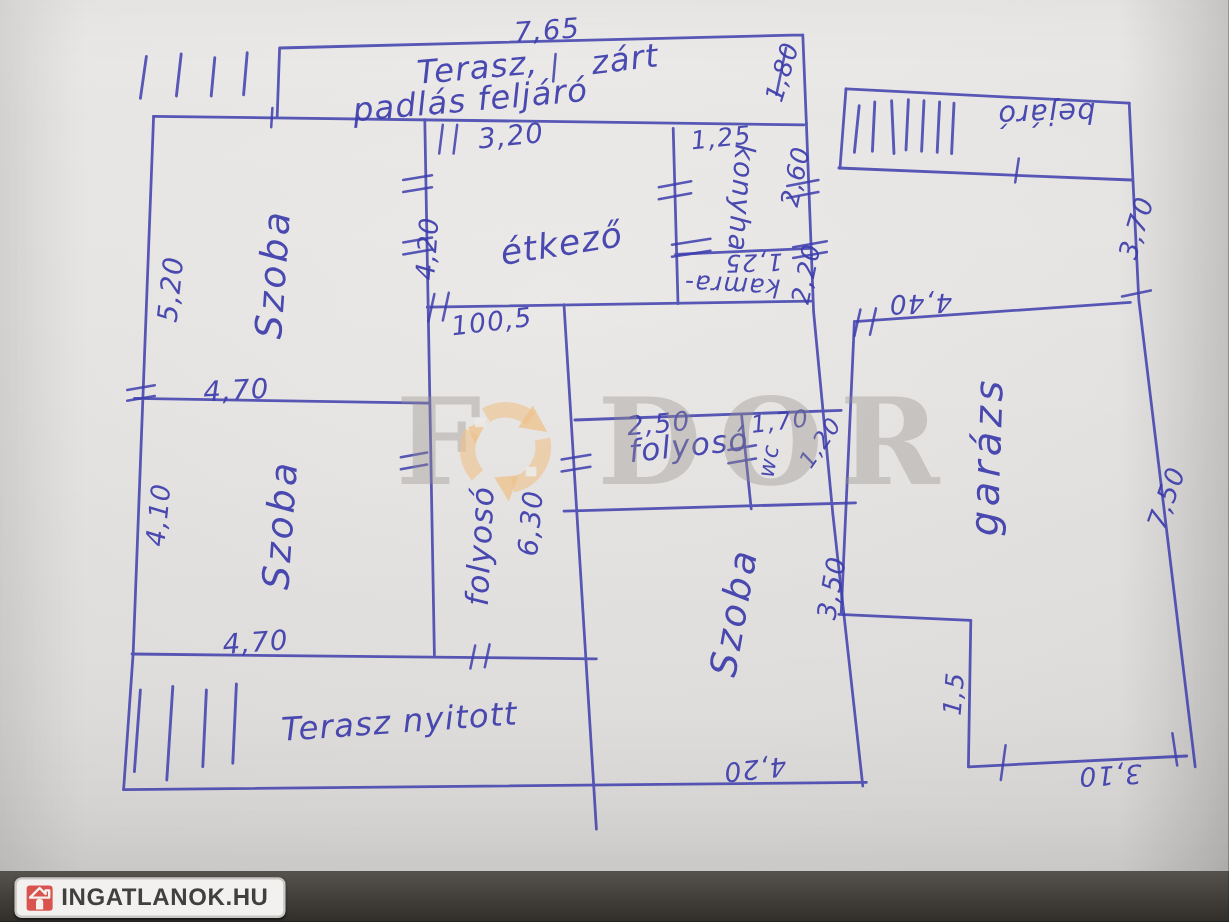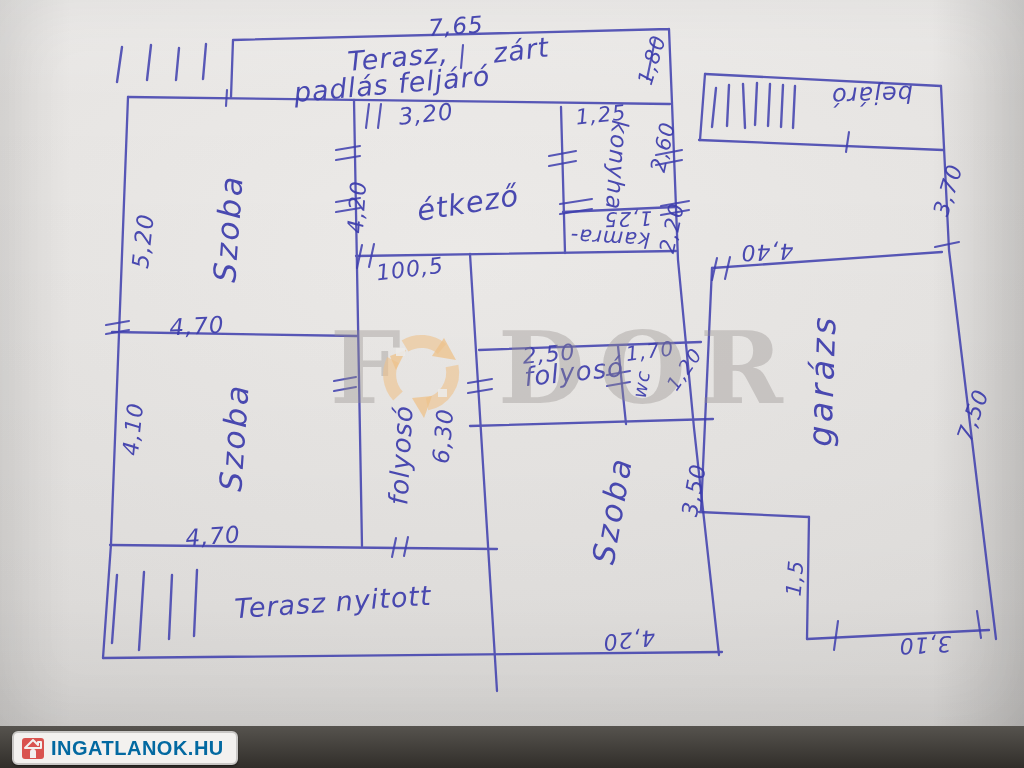--- a/index.html
+++ b/index.html
@@ -21,21 +21,21 @@
   .wm-sub{position:absolute;left:312px;top:416px;width:712px;
     font-size:33px;font-weight:500;letter-spacing:7px;color:rgba(233,190,140,0.60);
     white-space:nowrap;}
   .wm-logo{position:absolute;left:372px;top:326px;}
   
   .footer{position:absolute;left:0;bottom:0;width:1024px;height:42px;
     background:linear-gradient(180deg,#56534e,#312e2a);}
   .logo-pill{position:absolute;left:12px;top:5px;height:26px;padding:2px 12px 2px 8px;
     display:flex;align-items:center;gap:7px;background:#f3f1ef;border-radius:6px;
     border:2px solid #c9c7c5;box-shadow:0 1px 2px rgba(0,0,0,0.5);}
-  .site-name{font-size:20px;font-weight:bold;color:#0369a1;letter-spacing:0.5px;
+  .site-name{font-size:20px;font-weight:bold;color:#404040;letter-spacing:0.5px;
     font-family:"Liberation Sans",sans-serif;}
 </style>
 </head>
 <body>
 
 <div class="screen">
   <div class="paper">
 
     <svg class="plan-svg" width="1024" height="726" viewBox="0 0 1024 726">
       <g stroke="#3e3eae" stroke-width="2.3" fill="none" stroke-linecap="round" opacity="0.85">

